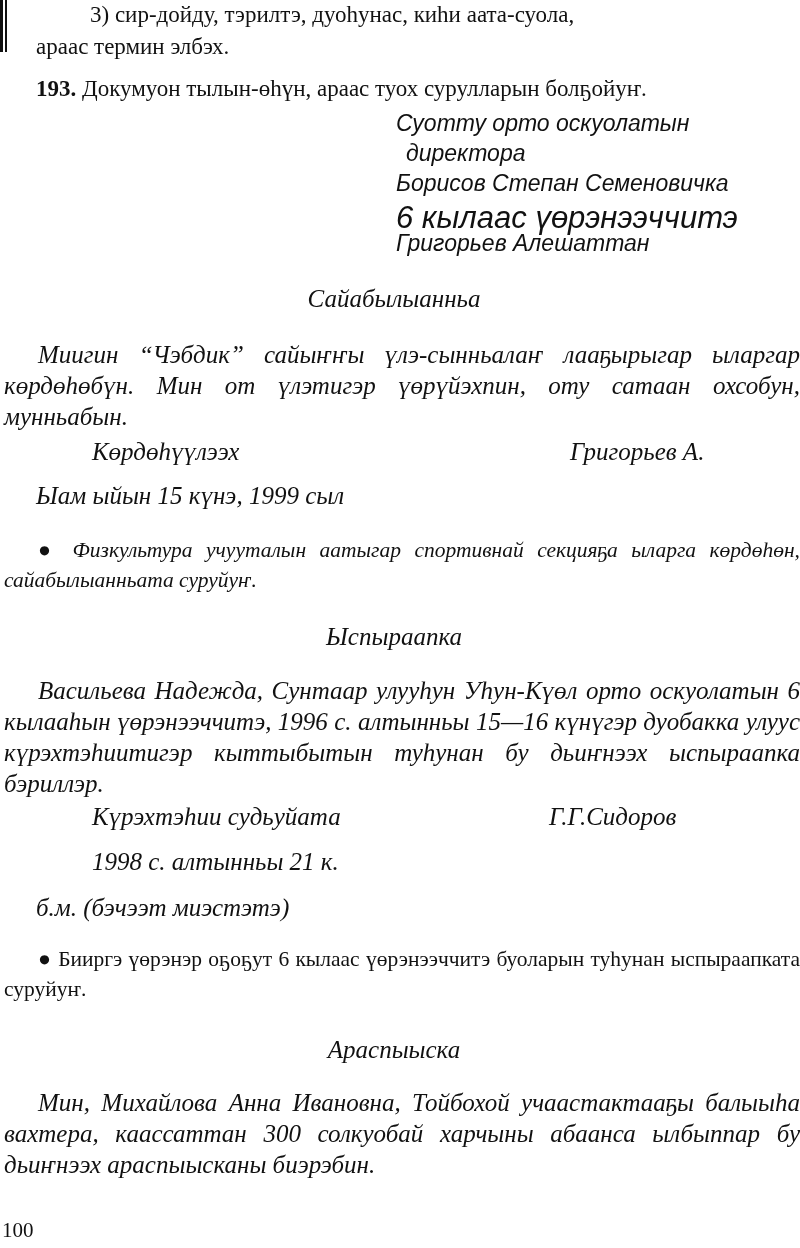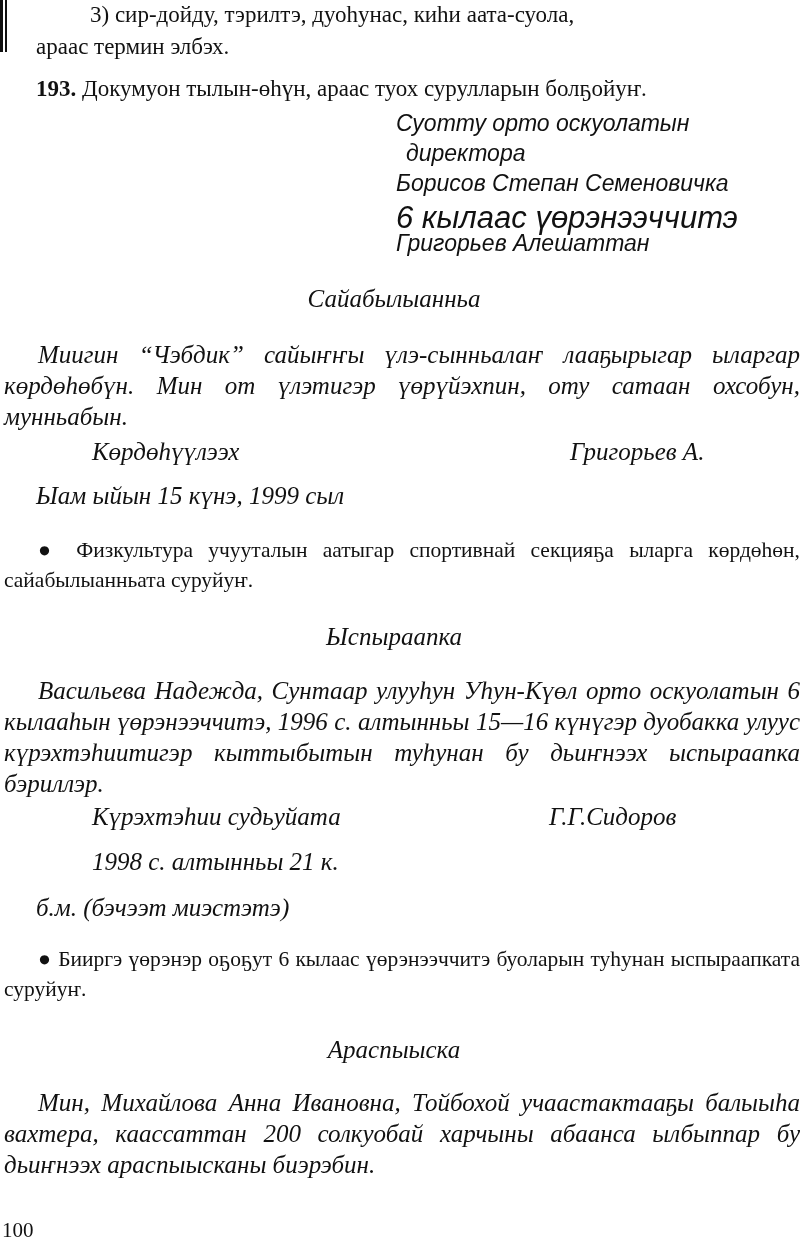--- a/index.html
+++ b/index.html
@@ -41,33 +41,33 @@
 <div class="line italic" style="left:396px; top:170px; font-size:23px;">Борисов Степан Семеновичка</div>
 <div class="line italic" style="left:396px; top:200px; font-size:31px;">6 кылаас үөрэнээччитэ</div>
 <div class="line italic" style="left:396px; top:230px; font-size:23px;">Григорьев Алешаттан</div>
 
 <div class="line ital2 center" style="top:285px;">Сайабылыанньа</div>
 <div class="justify ital2" style="top:339px; text-indent:34px;">Миигин “Чэбдик” сайыҥҥы үлэ-сынньалаҥ лааҕырыгар ыларгар көрдөһөбүн. Мин от үлэтигэр үөрүйэхпин, оту сатаан охсобун, мунньабын.</div>
 <div class="line ital2" style="left:92px; top:438px;">Көрдөһүүлээх</div>
 <div class="line ital2" style="left:549px; top:438px;margin-left:21px;">Григорьев А.</div>
 <div class="line ital2" style="left:36px; top:482px;">Ыам ыйын 15 күнэ, 1999 сыл</div>
 
-<div class="justify upright" style="top:535px; line-height:30px; font-size:21.5px; text-indent:34px;">
+<div class="justify upright" style="top:535px; line-height:30px; font-size:21.5px; text-indent:34px;font-style:italic;">
   <span>●</span>
   <span>Физкультура учууталын аатыгар спортивнай секцияҕа ыларга көрдөһөн, сайабылыанньата суруйуҥ.</span>
 </div>
 
 <div class="line ital2 center" style="top:623px;">Ыспыраапка</div>
 <div class="justify ital2" style="top:675px; text-indent:34px;">Васильева Надежда, Сунтаар улууһун Уһун-Күөл орто оскуолатын 6 кылааһын үөрэнээччитэ, 1996 с. алтынньы 15—16 күнүгэр дуобакка улуус күрэхтэһиитигэр кыттыбытын туһунан бу дьиҥнээх ыспыраапка бэриллэр.</div>
 <div class="line ital2" style="left:92px; top:803px;">Күрэхтэһии судьуйата</div>
 <div class="line ital2" style="left:549px; top:803px;">Г.Г.Сидоров</div>
 <div class="line ital2" style="left:92px; top:848px;">1998 с. алтынньы 21 к.</div>
 <div class="line ital2" style="left:36px; top:894px;">б.м. (бэчээт миэстэтэ)</div>
 
 <div class="justify upright" style="top:944px; line-height:30px; font-size:21.5px; text-indent:34px;">
   <span>●</span>
   <span>Биир­гэ үөрэнэр оҕоҕут 6 кылаас үөрэнээччитэ буоларын туһунан ыспыраапката суруйуҥ.</span>
 </div>
 
 <div class="line ital2 center" style="top:1036px;">Араспыыска</div>
-<div class="justify ital2" style="top:1087px; text-indent:34px;">Мин, Михайлова Анна Ивановна, Тойбохой учаастактааҕы балыыһа вахтера, каассаттан 200 солкуобай харчыны абаанса ылбыппар бу дьиҥнээх араспыысканы биэрэбин.</div>
+<div class="justify ital2" style="top:1087px; text-indent:34px;">Мин, Михайлова Анна Ивановна, Тойбохой учаастактааҕы балыыһа вахтера, каассаттан 300 солкуобай харчыны абаанса ылбыппар бу дьиҥнээх араспыысканы биэрэбин.</div>
 
 <div class="line upright" style="left:2px; top:1218px; font-size:21px;">100</div>
 
 </body></html>

